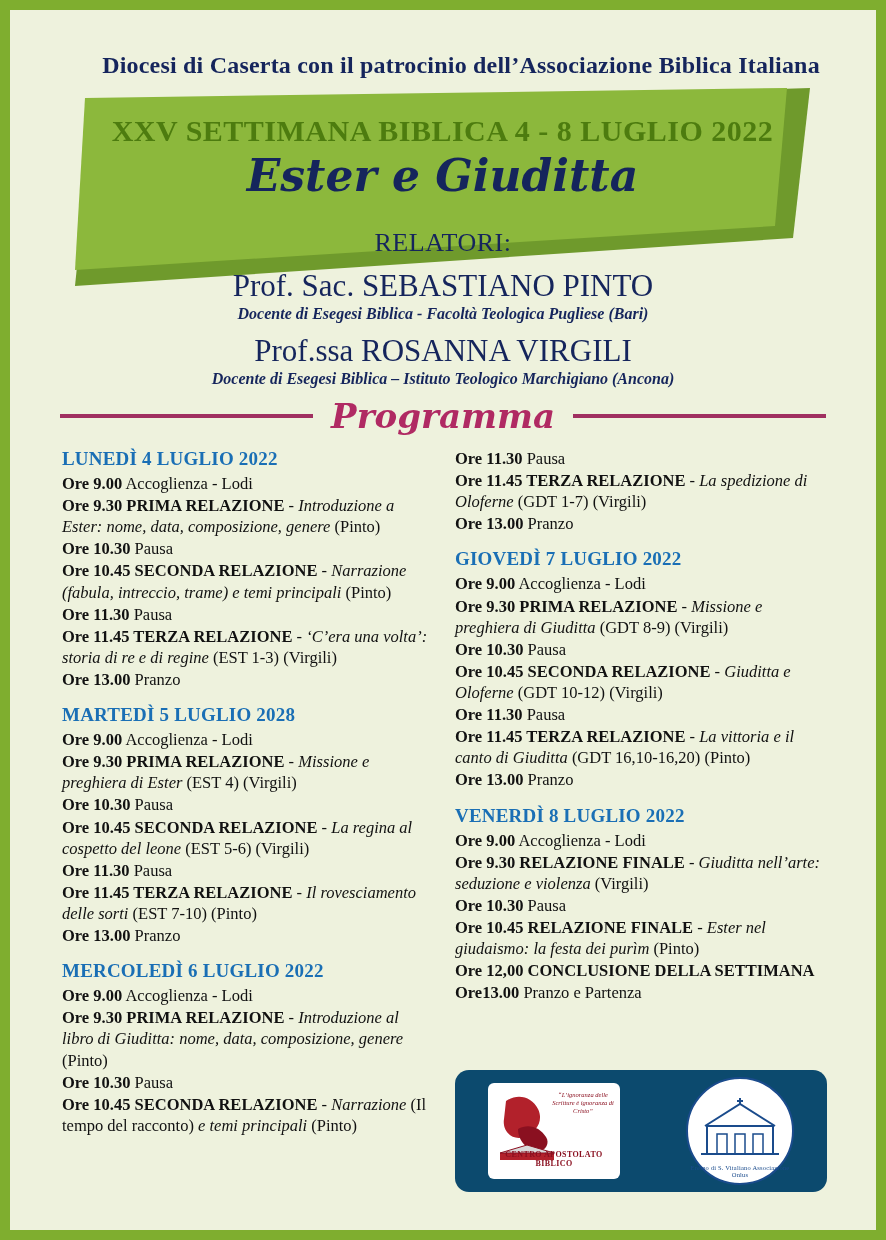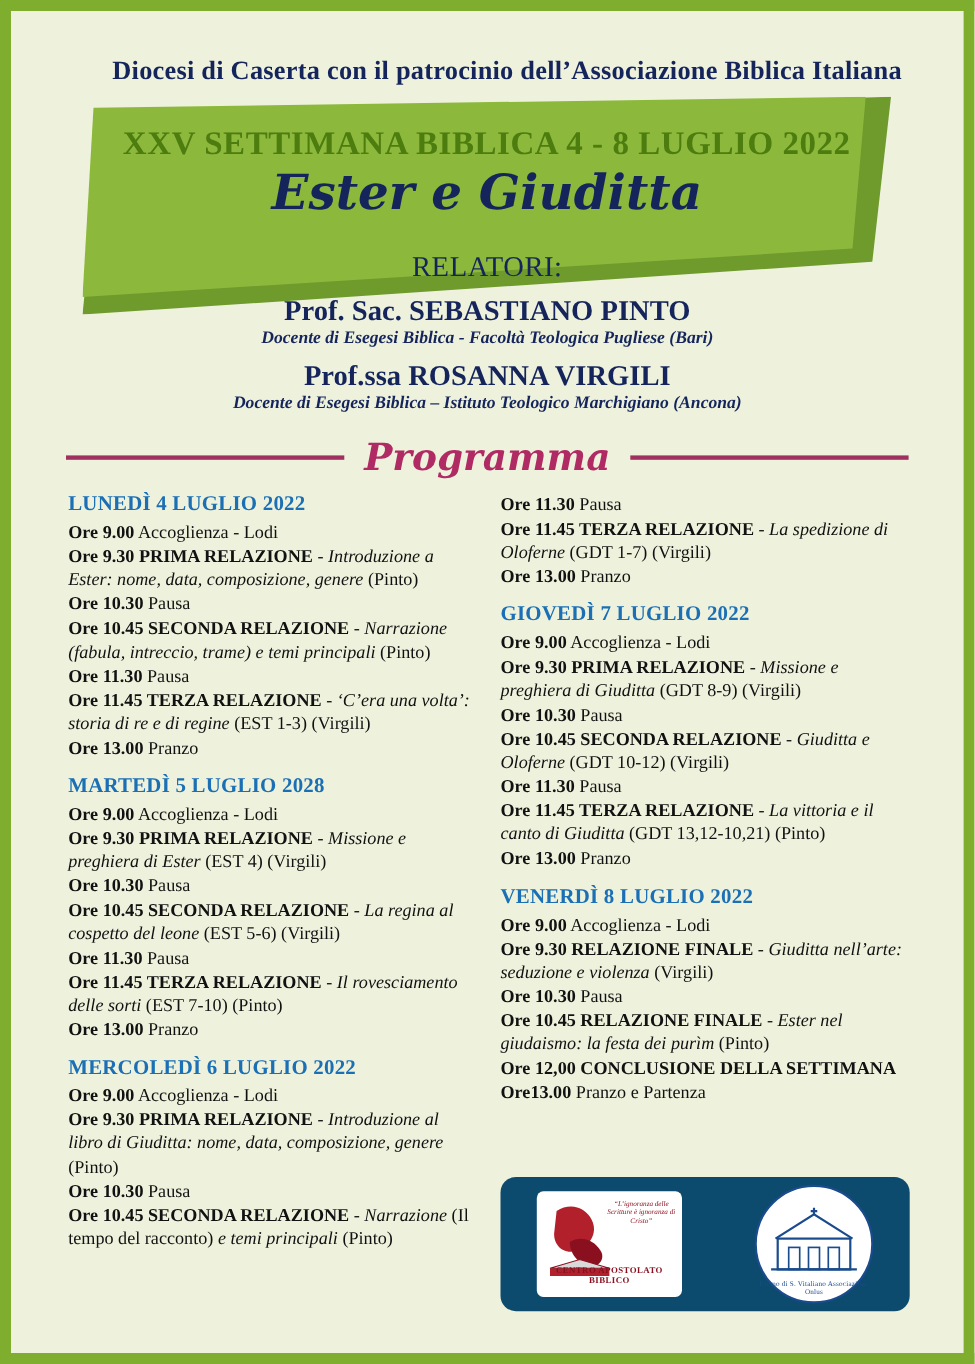--- a/index.html
+++ b/index.html
@@ -45,21 +45,21 @@
     font-size:30px; font-weight:bold; color:#4d7c0f; letter-spacing:0.5px;
   }
   .banner-line2 {
     font-family:"DejaVu Serif", serif;
     font-size:44px; font-style:italic; font-weight:bold;
     color:#15255c; margin-top:2px;
   }
 
   .relatori { position:absolute; top:228px; left:0; right:0; text-align:center; }
   .relatori-title { font-size:26px; color:#15255c; letter-spacing:0.5px; }
-  .rel-name { font-size:26px; font-weight:bold; color:#15255c; margin-top:10px; }
+  .rel-name { font-size:31px; font-weight:normal; color:#15255c; margin-top:10px; }
   .rel-sub { font-size:16px; font-style:italic; font-weight:bold; color:#15255c; margin-top:1px; }
 
   
   .prog-row {
     position:absolute; top:392px; left:60px; right:60px; height:48px;
     display:flex; align-items:center; justify-content:center; gap:18px;
   }
   .rule { flex:1 1 auto; height:4px; background:#a03060; }
   .prog-title {
     font-family:"DejaVu Serif", serif;
@@ -181,21 +181,21 @@
           <div class="line"><span class="ore">Ore 11.45</span><span class="cap"> TERZA RELAZIONE</span><span class="it"> - La spedizione di Oloferne</span><span> (GDT 1-7)  (Virgili)</span></div>
           <div class="line"><span class="ore">Ore 13.00</span><span> Pranzo</span></div>
         </div>
         <div class="day">
           <div class="day-title">GIOVEDÌ 7 LUGLIO 2022</div>
           <div class="line"><span class="ore">Ore 9.00</span><span> Accoglienza - Lodi</span></div>
           <div class="line"><span class="ore">Ore 9.30</span><span class="cap"> PRIMA RELAZIONE</span><span class="it"> - Missione e preghiera di Giuditta</span><span> (GDT 8-9)  (Virgili)</span></div>
           <div class="line"><span class="ore">Ore 10.30</span><span> Pausa</span></div>
           <div class="line"><span class="ore">Ore 10.45</span><span class="cap"> SECONDA RELAZIONE</span><span class="it"> - Giuditta e Oloferne</span><span> (GDT 10-12)  (Virgili)</span></div>
           <div class="line"><span class="ore">Ore 11.30</span><span> Pausa</span></div>
-          <div class="line"><span class="ore">Ore 11.45</span><span class="cap"> TERZA RELAZIONE</span><span class="it"> - La vittoria e il canto di Giuditta</span><span> (GDT 13,12-10,21)  (Pinto)</span></div>
+          <div class="line"><span class="ore">Ore 11.45</span><span class="cap"> TERZA RELAZIONE</span><span class="it"> - La vittoria e il canto di Giuditta</span><span> (GDT 16,10-16,20)  (Pinto)</span></div>
           <div class="line"><span class="ore">Ore 13.00</span><span> Pranzo</span></div>
         </div>
         <div class="day">
           <div class="day-title">VENERDÌ 8 LUGLIO 2022</div>
           <div class="line"><span class="ore">Ore 9.00</span><span> Accoglienza - Lodi</span></div>
           <div class="line"><span class="ore">Ore 9.30</span><span class="cap"> RELAZIONE FINALE</span><span class="it"> - Giuditta nell’arte: seduzione e violenza</span><span> (Virgili)</span></div>
           <div class="line"><span class="ore">Ore 10.30</span><span> Pausa</span></div>
           <div class="line"><span class="ore">Ore 10.45</span><span class="cap"> RELAZIONE FINALE</span><span class="it"> - Ester nel giudaismo: la festa dei purìm</span><span> (Pinto)</span></div>
           <div class="line"><span class="ore">Ore 12,00</span><span class="cap"> CONCLUSIONE DELLA SETTIMANA</span></div>
           <div class="line"><span class="ore">Ore13.00</span><span> Pranzo e Partenza</span></div>

